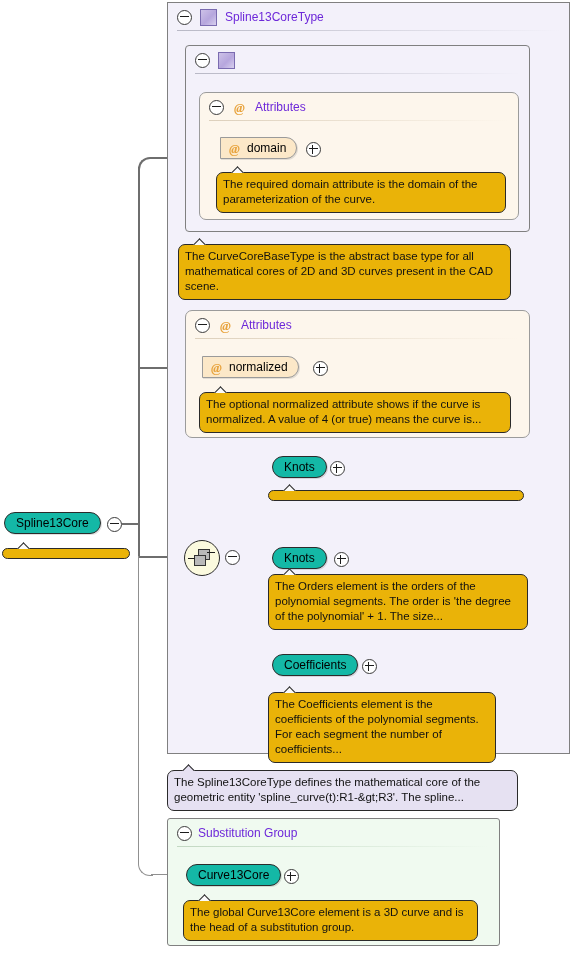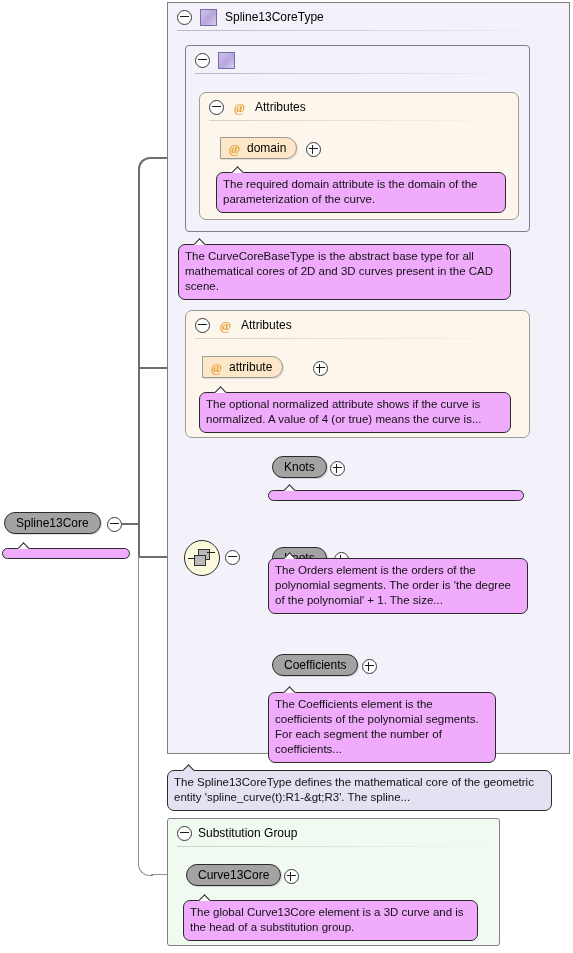--- a/index.html
+++ b/index.html
@@ -15,21 +15,21 @@
     box-sizing:border-box;
   }
   .type-box.lavender{background:#f3f1fa;}
   .type-box.attrbox{background:#fdf6ec;border-color:#9b9b9b;border-radius:7px;}
   .type-box.green{background:#f0faf0;border-color:#808080;border-radius:3px;}
 
   .box-header{
     position:relative;height:28px;display:flex;align-items:center;
     padding-left:9px;box-sizing:border-box;
   }
-  .box-header .title{margin-left:8px;font-size:12px;color:#000000;white-space:nowrap;}
+  .box-header .title{margin-left:8px;font-size:12px;color:#6d28d9;white-space:nowrap;}
   .hdr-rule{position:absolute;left:9px;right:9px;top:27px;height:1px;
     background:linear-gradient(to right,#b9b9c6,rgba(185,185,198,0));}
   .hdr-rule.warm{background:linear-gradient(to right,#ddd0bc,rgba(221,208,188,0));}
   .hdr-rule.greenr{background:linear-gradient(to right,#c2d8c2,rgba(194,216,194,0));}
 
   
   .circ{
     width:13px;height:13px;border:1.2px solid #3b3b3b;border-radius:50%;
     background:#ffffff;position:relative;flex:none;display:inline-block;
     vertical-align:middle;
@@ -60,32 +60,32 @@
   .pill .lbl{line-height:1;}
   
   .pill.attr{
     background:#fce8c8;border:1.2px solid #9a9a9a;
     border-radius:0 11px 11px 0;padding:0 10px 0 6px;
     box-shadow:1px 1px 0 rgba(0,0,0,.10);
   }
   .pill.attr .at-glyph{margin-right:5px;}
   
   .pill.elem{
-    background:#a3a3a3;border:1.4px solid #2b2b2b;border-radius:11px;
+    background:#14b8a6;border:1.4px solid #2b2b2b;border-radius:11px;
     padding:8px 11px;justify-content:flex-start;
     box-shadow:1px 1px 0 rgba(0,0,0,.12);
   }
 
   
   .pillplus{position:absolute;}
 
   
   .note{
     position:absolute;box-sizing:border-box;
-    background:#f0abfc;border:1.3px solid #2a2a2a;border-radius:7px;
+    background:#eab308;border:1.3px solid #2a2a2a;border-radius:7px;
     padding:4px 6px 5px 6px;font-size:11.5px;line-height:15px;color:#111;
   }
   .note.purple{background:#e6e1f2;}
   .note .tail,.note .tail-b{
     position:absolute;width:13px;height:7px;left:14px;top:-7px;overflow:hidden;
   }
   .note .tail::after{
     content:"";position:absolute;width:12px;height:12px;left:0;top:3px;
     background:#fbfbfb;border-left:1.3px solid #2a2a2a;border-top:1.3px solid #2a2a2a;
     transform:rotate(45deg);transform-origin:center;
@@ -188,21 +188,21 @@
   <div class="box-header">
     <span class="circ"></span>
     <span class="at-glyph" style="margin-left:8px;">@</span>
     <span class="title">Attributes</span>
   </div>
   <div class="hdr-rule warm"></div>
 </div>
 
 <div class="pill attr" style="left:202px;top:356px;">
   <span class="at-glyph">@</span>
-  <span class="lbl">attribute</span>
+  <span class="lbl">normalized</span>
 </div>
 <span class="circ plus pillplus" style="left:313px;top:361px;"></span>
 
 <div class="note" style="left:199px;top:392px;width:312px;">
   <span class="tail"></span>
   <span>The optional normalized attribute shows if the curve is normalized. A value of 4 (or true) means the curve is...</span>
 </div>
 
 <div class="seq" style="left:184px;top:540px;">
   <span class="sq" style="left:13px;top:8px;width:10px;height:9px;"></span>
@@ -217,35 +217,35 @@
 </div>
 <span class="circ plus pillplus" style="left:330px;top:461px;"></span>
 <div class="note" style="left:268px;top:490px;width:256px;">
   <span class="tail"></span>
 </div>
 
 <div class="pill elem" style="left:272px;top:547px;">
   <span class="lbl">Knots</span>
 </div>
 <span class="circ plus pillplus" style="left:334px;top:552px;"></span>
-<div class="note" style="left:268px;top:558px;width:260px;">
+<div class="note" style="left:268px;top:574px;width:260px;">
   <span class="tail"></span>
   <span>The Orders element is the orders of the polynomial segments. The order is 'the degree of the polynomial' + 1. The size...</span>
 </div>
 
 <div class="pill elem" style="left:272px;top:654px;">
   <span class="lbl">Coefficients</span>
 </div>
 <span class="circ plus pillplus" style="left:362px;top:659px;"></span>
 <div class="note" style="left:268px;top:692px;width:228px;">
   <span class="tail"></span>
   <span>The Coefficients element is the coefficients of the polynomial segments. For each segment the number of coefficients...</span>
 </div>
 
-<div class="note purple" style="left:167px;top:770px;width:385px;">
+<div class="note purple" style="left:167px;top:770px;width:351px;">
   <span class="tail"></span>
   <span>The Spline13CoreType defines the mathematical core of the geometric entity 'spline_curve(t):R1-&amp;gt;R3'. The spline...</span>
 </div>
 
 <div class="type-box green" style="left:167px;top:818px;width:333px;height:128px;">
   <div class="box-header">
     <span class="circ"></span>
     <span class="title" style="margin-left:6px;">Substitution Group</span>
   </div>
   <div class="hdr-rule greenr"></div>

